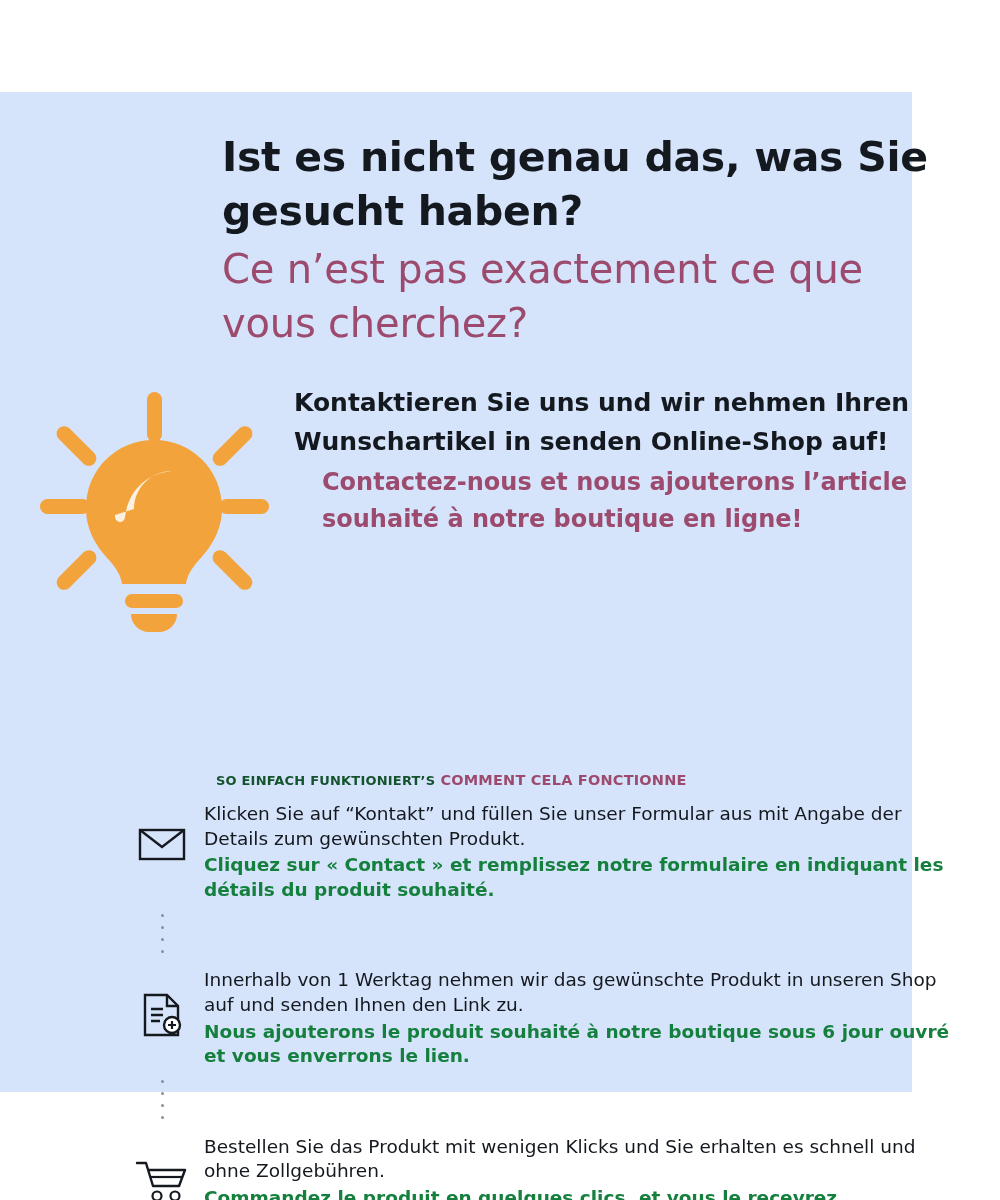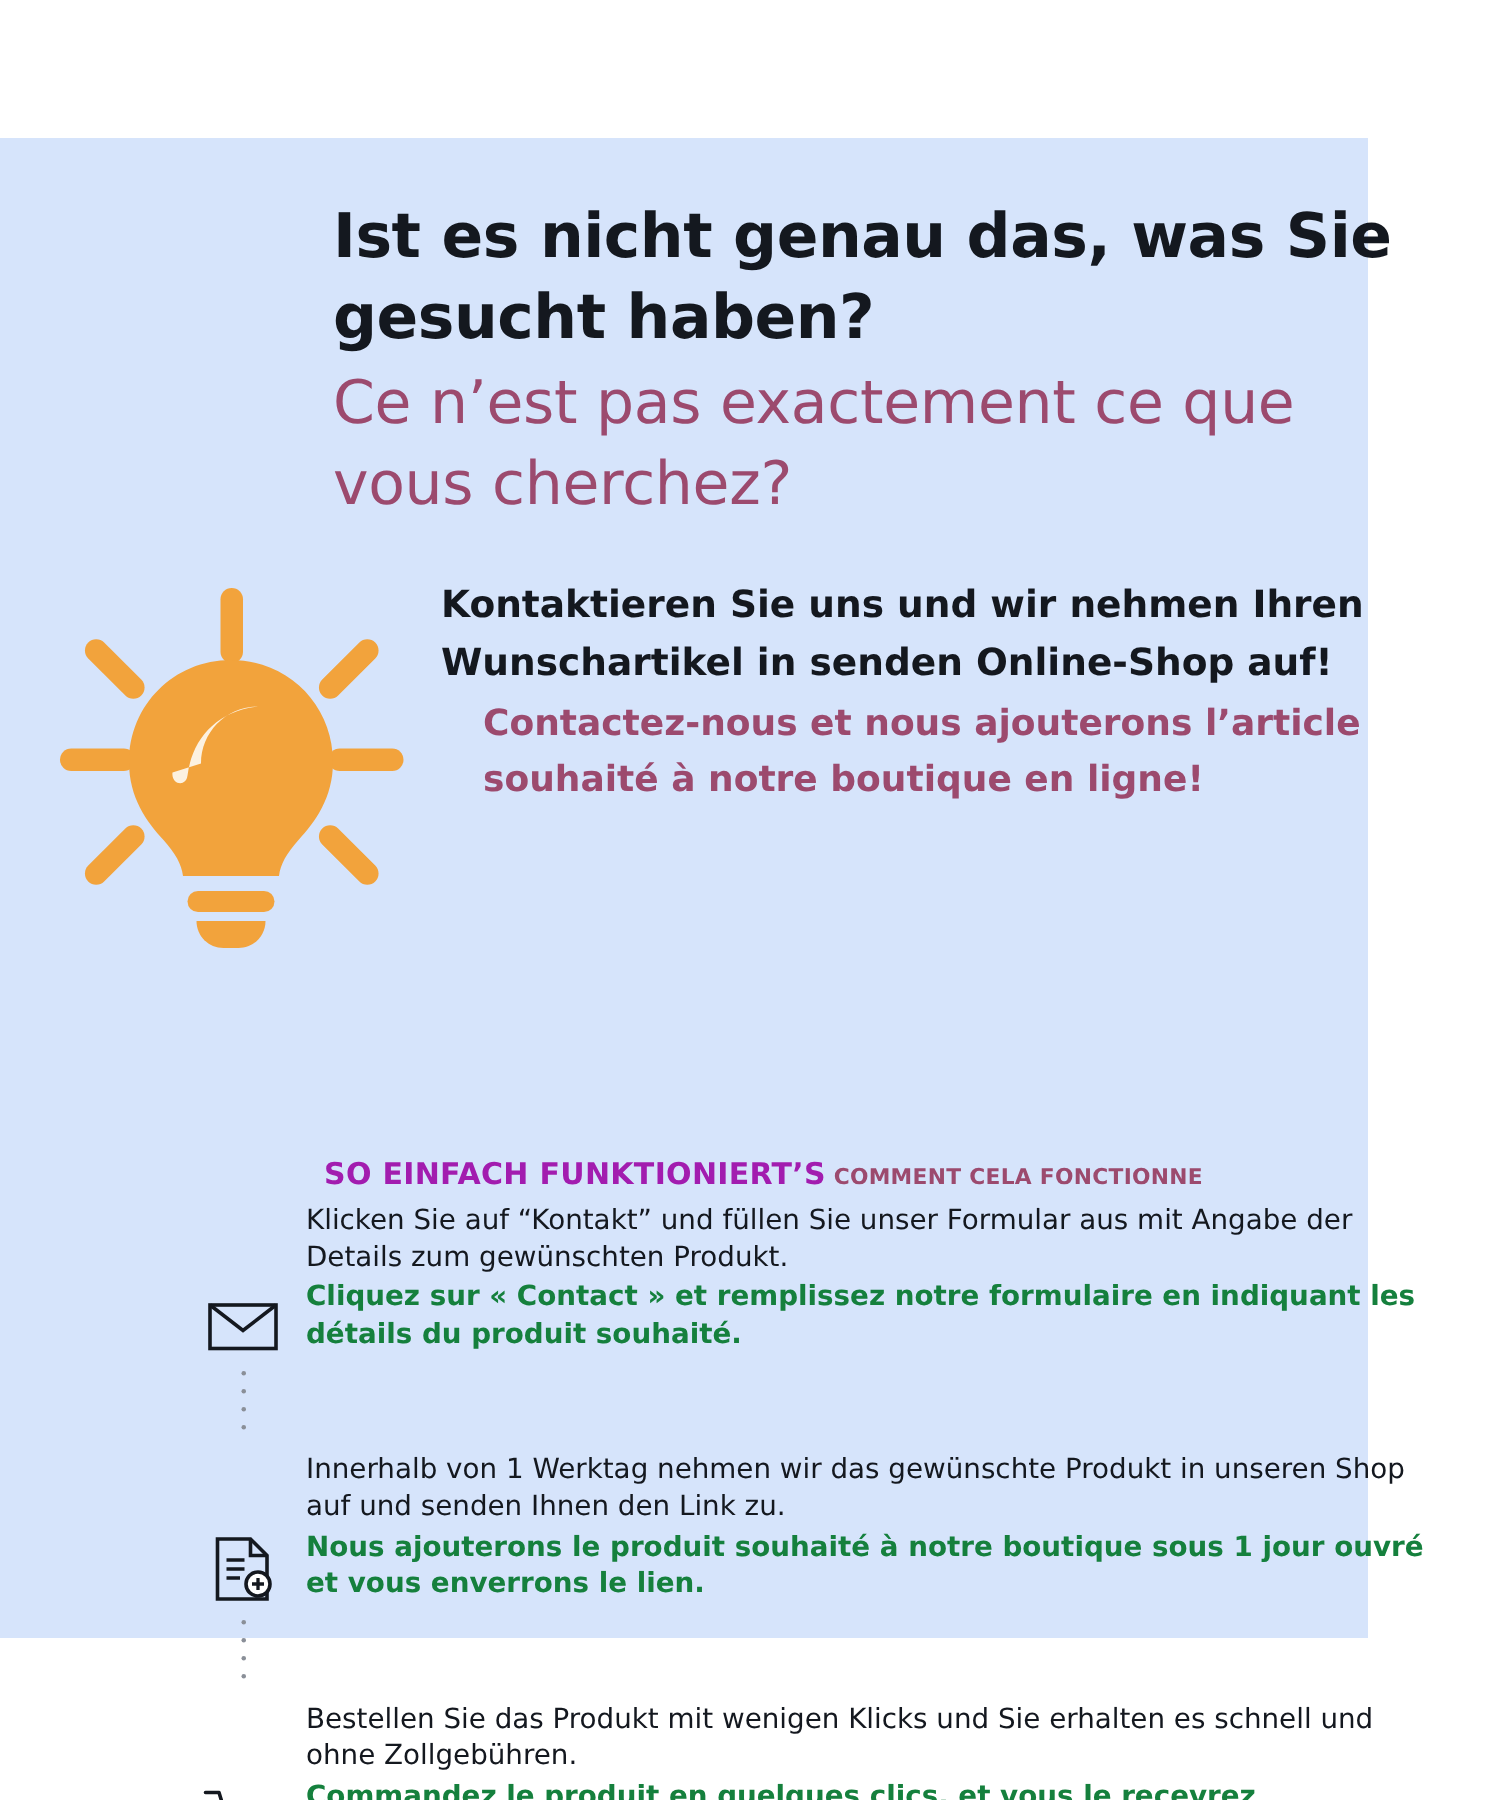--- a/index.html
+++ b/index.html
@@ -74,42 +74,42 @@
     margin-left: 28px;
   }
   
   .section-head {
     position: absolute;
     left: 216px;
     top: 678px;
     white-space: nowrap;
   }
   .section-head .de {
-    font-size: 20px;
-    font-weight: bold;
-    color: #a21caf;
+    font-size: 13px;
+    font-weight: bold;
+    color: #14532d;
     letter-spacing: 0.2px;
   }
   .section-head .fr {
     font-size: 14.5px;
     font-weight: bold;
     color: #9c4a6e;
     letter-spacing: 0.2px;
   }
   
   .steps {
     position: absolute;
     left: 120px;
     top: 706px;
     width: 830px;
   }
   .step {
     position: relative;
     display: flex;
-    align-items: flex-end;
+    align-items: flex-start;
   }
   .step-icon {
     width: 84px;
     flex: 0 0 84px;
     display: flex;
     justify-content: center;
     padding-top: 28px;
   }
   .step-text {
     flex: 1;
@@ -218,21 +218,21 @@
         <svg width="44" height="46" viewBox="0 0 44 46">
           <path d="M5 3 L27 3 L38 14 L38 43 L5 43 Z" fill="none" stroke="#14181f" stroke-width="2.4"></path>
           <path d="M27 3 L27 14 L38 14" fill="none" stroke="#14181f" stroke-width="2.4"></path>
           <path d="M11 17 L23 17 M11 23 L23 23 M11 29 L20 29" stroke="#14181f" stroke-width="2.4" fill="none"></path>
           <circle cx="32" cy="33" r="8" fill="#ffffff" stroke="#14181f" stroke-width="2.4"></circle>
           <path d="M32 29 L32 37 M28 33 L36 33" stroke="#14181f" stroke-width="2.2"></path>
         </svg>
       </div>
       <div class="step-text">
         <div class="step-de">Innerhalb von 1 Werktag nehmen wir das gewünschte Produkt in unseren Shop auf und senden Ihnen den Link zu.</div>
-        <div class="step-fr">Nous ajouterons le produit souhaité à notre boutique sous 1 jour ouvré et vous enverrons le lien.</div>
+        <div class="step-fr">Nous ajouterons le produit souhaité à notre boutique sous 6 jour ouvré et vous enverrons le lien.</div>
       </div>
     </div>
 
     <div class="connector">
       <div class="dots">
         <span class="dot"></span>
         <span class="dot"></span>
         <span class="dot"></span>
         <span class="dot"></span>
       </div>

